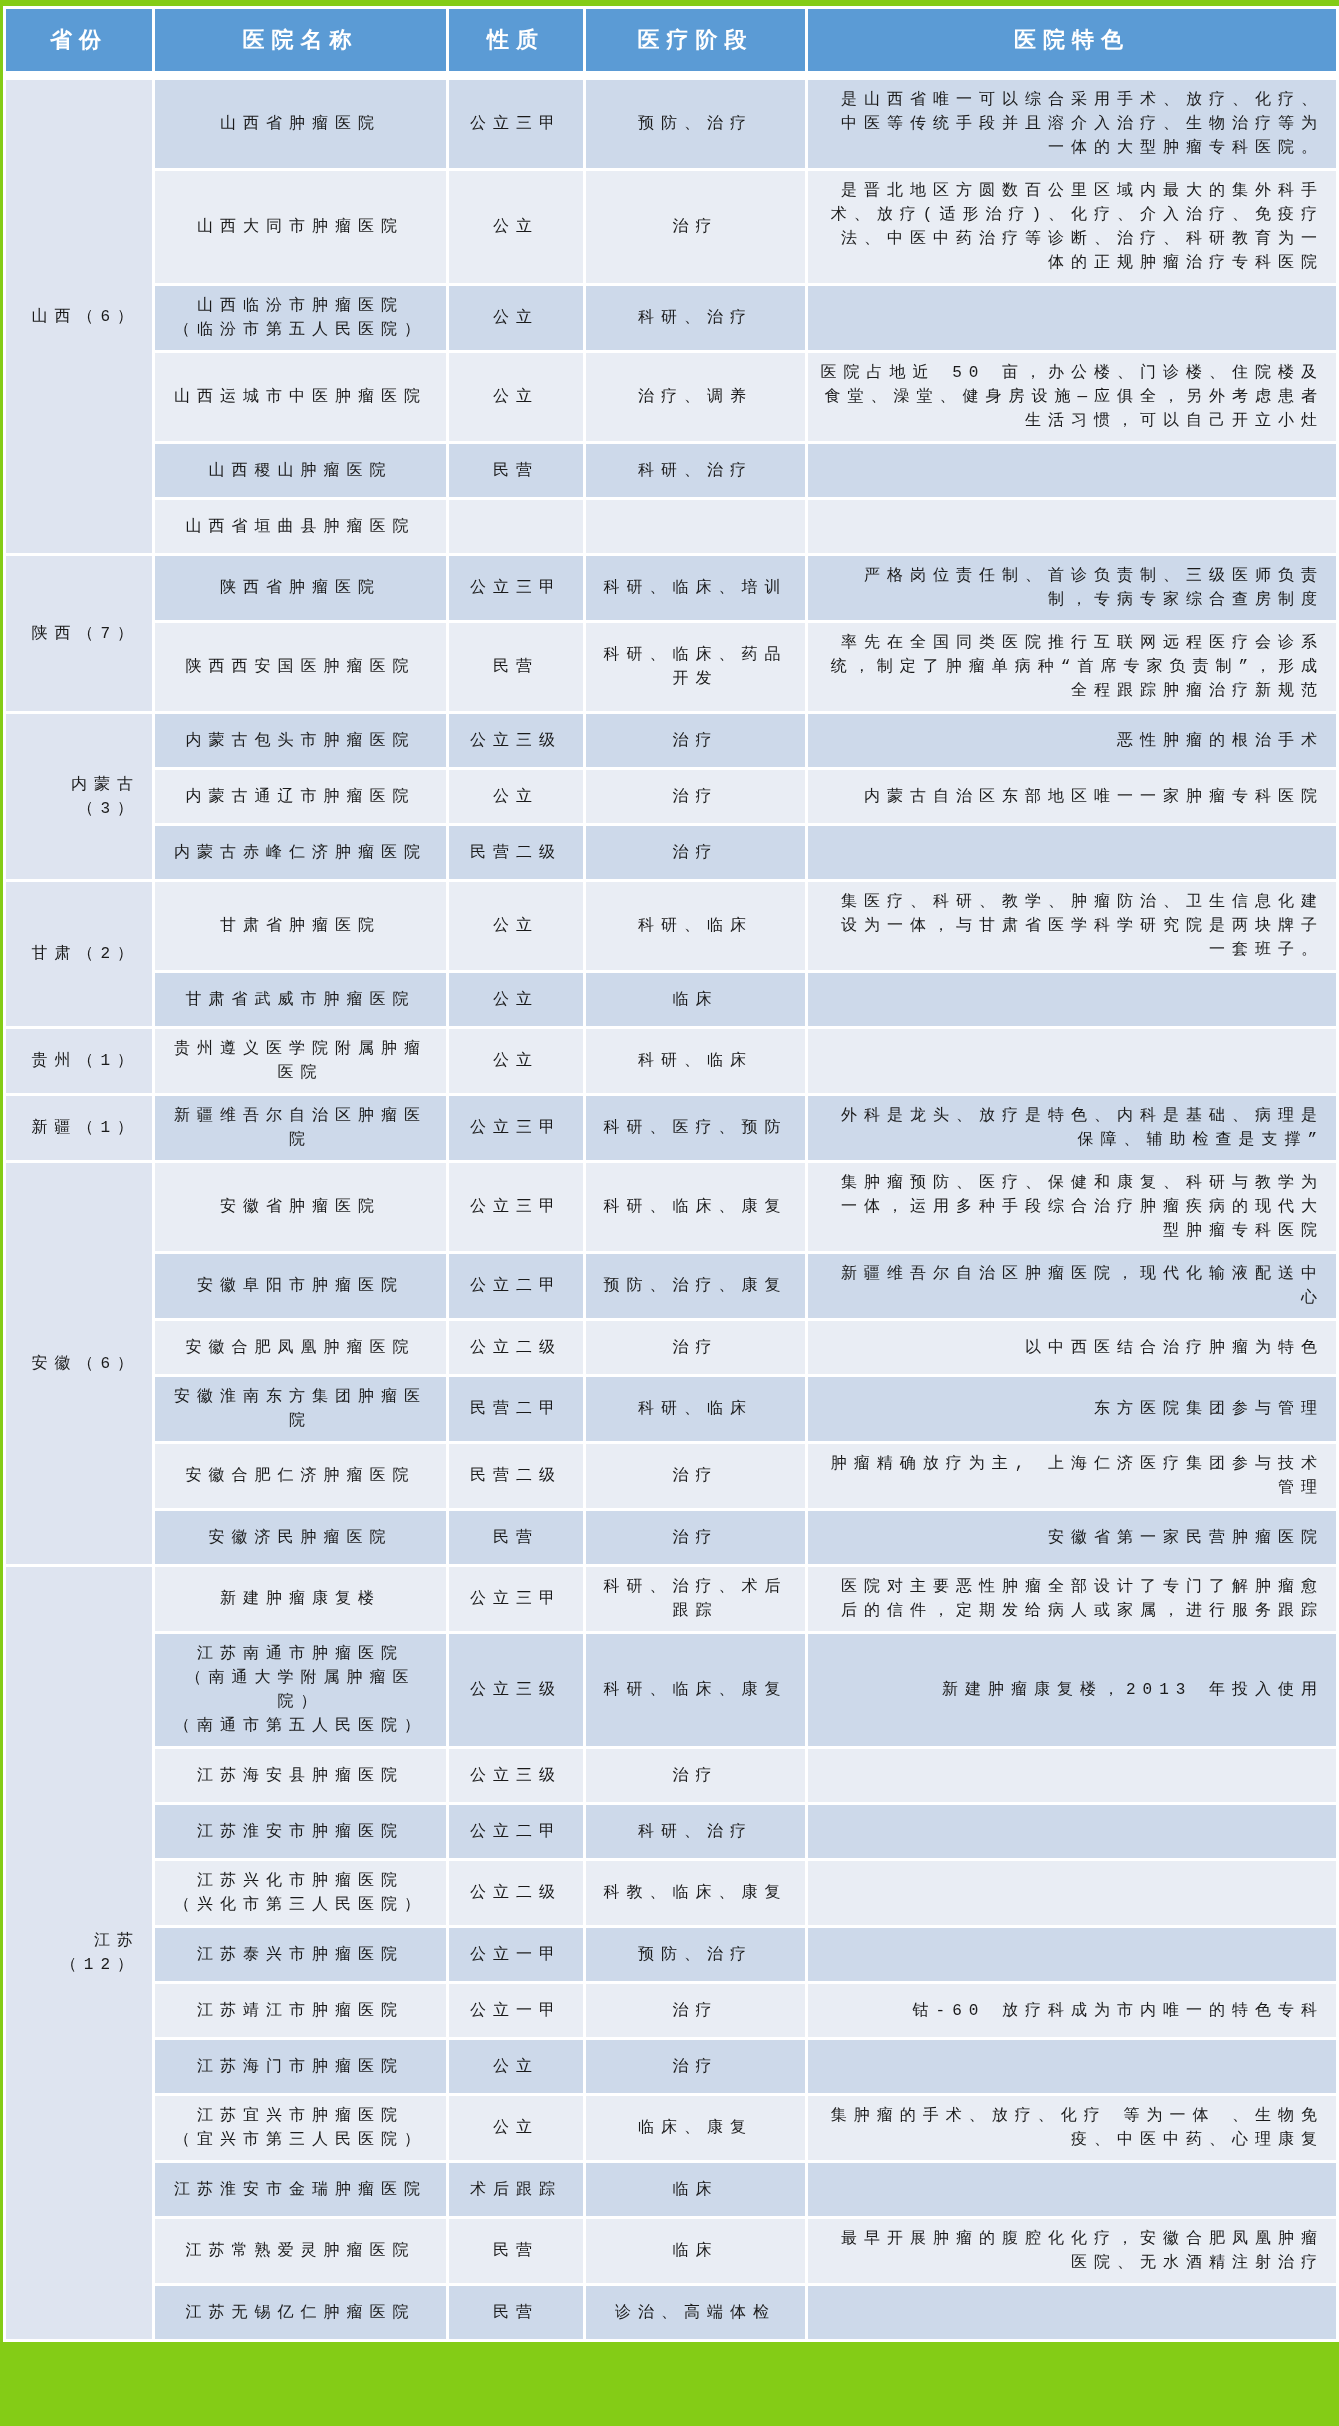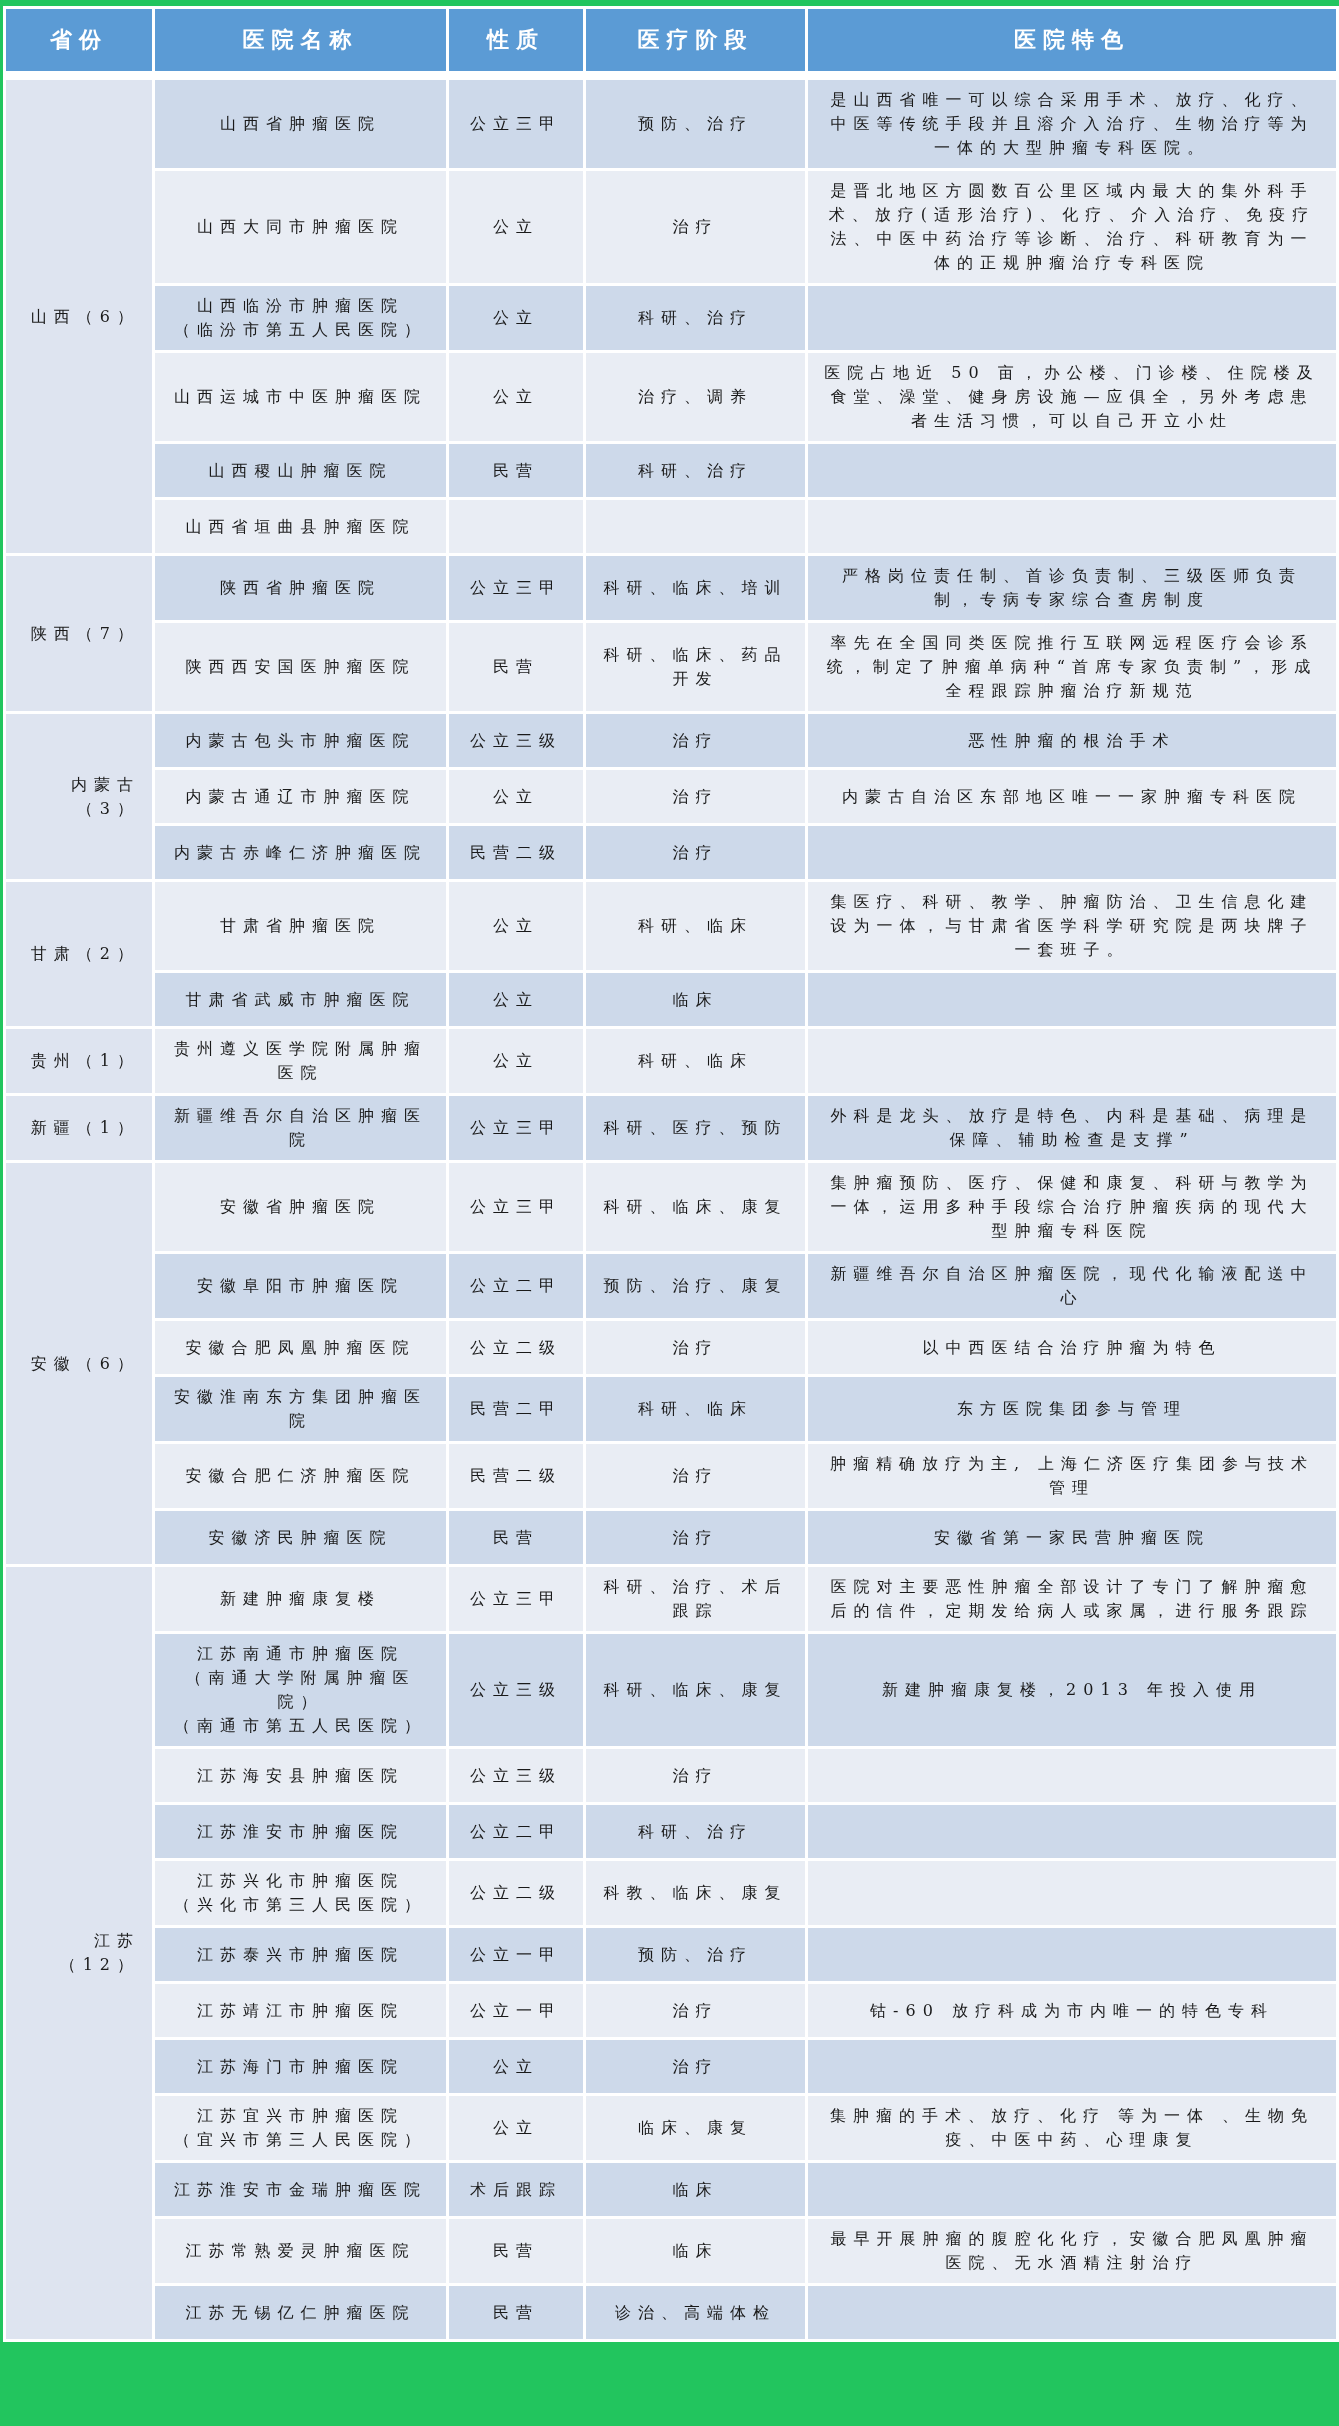--- a/index.html
+++ b/index.html
@@ -10,21 +10,22 @@
   }
   body {
     width: 1339px;
     font-family: "DejaVu Serif", "Liberation Serif", serif;
   }
   .page {
     box-sizing: border-box;
     width: 1339px;
     min-height: 2426px;
     padding: 6px 3px 10px 3px;
-    background: #22c55e;
+    background: #84cc16;
+    font-family: Liberation Mono, monospace;
   }
   table.hospital-table {
     width: 1333px;
     border-collapse: collapse;
     table-layout: fixed;
   }
   table.hospital-table th {
     background: var(--header-bg, #5B9BD5);
     color: var(--header-text, #ffffff);
     font-size: 22px;
@@ -59,21 +60,21 @@
   td.name-cell {
     text-align: center;
     white-space: pre-line;
     padding: 8px 12px 8px 13px;
   }
   td.nature-cell, td.stage-cell {
     text-align: center;
     padding: 8px 8px;
   }
   td.feature-cell {
-    text-align: center;
+    text-align: right;
     padding: 8px 10px 8px 12px;
     margin-left: 48px;
   }
 </style>
 </head>
 <body>
 
 <div class="page">
   <table class="hospital-table">
     <colgroup>

